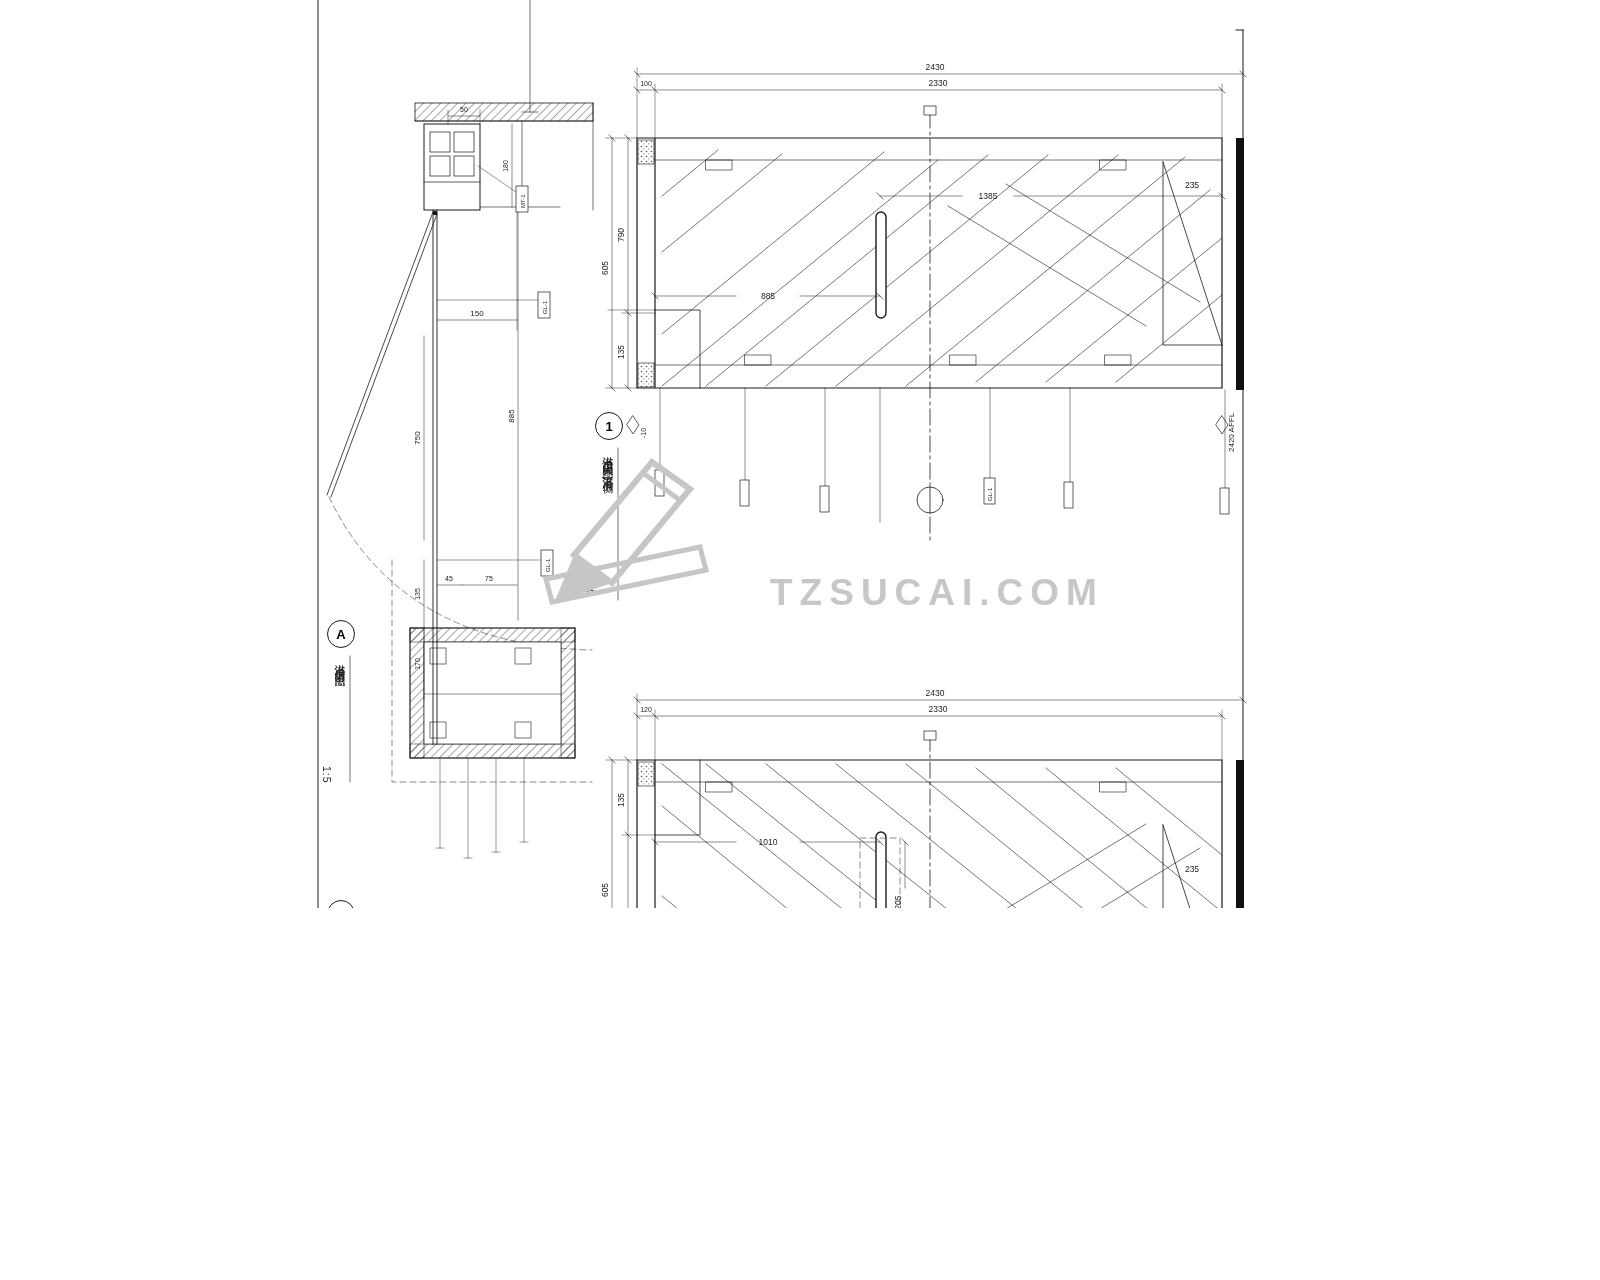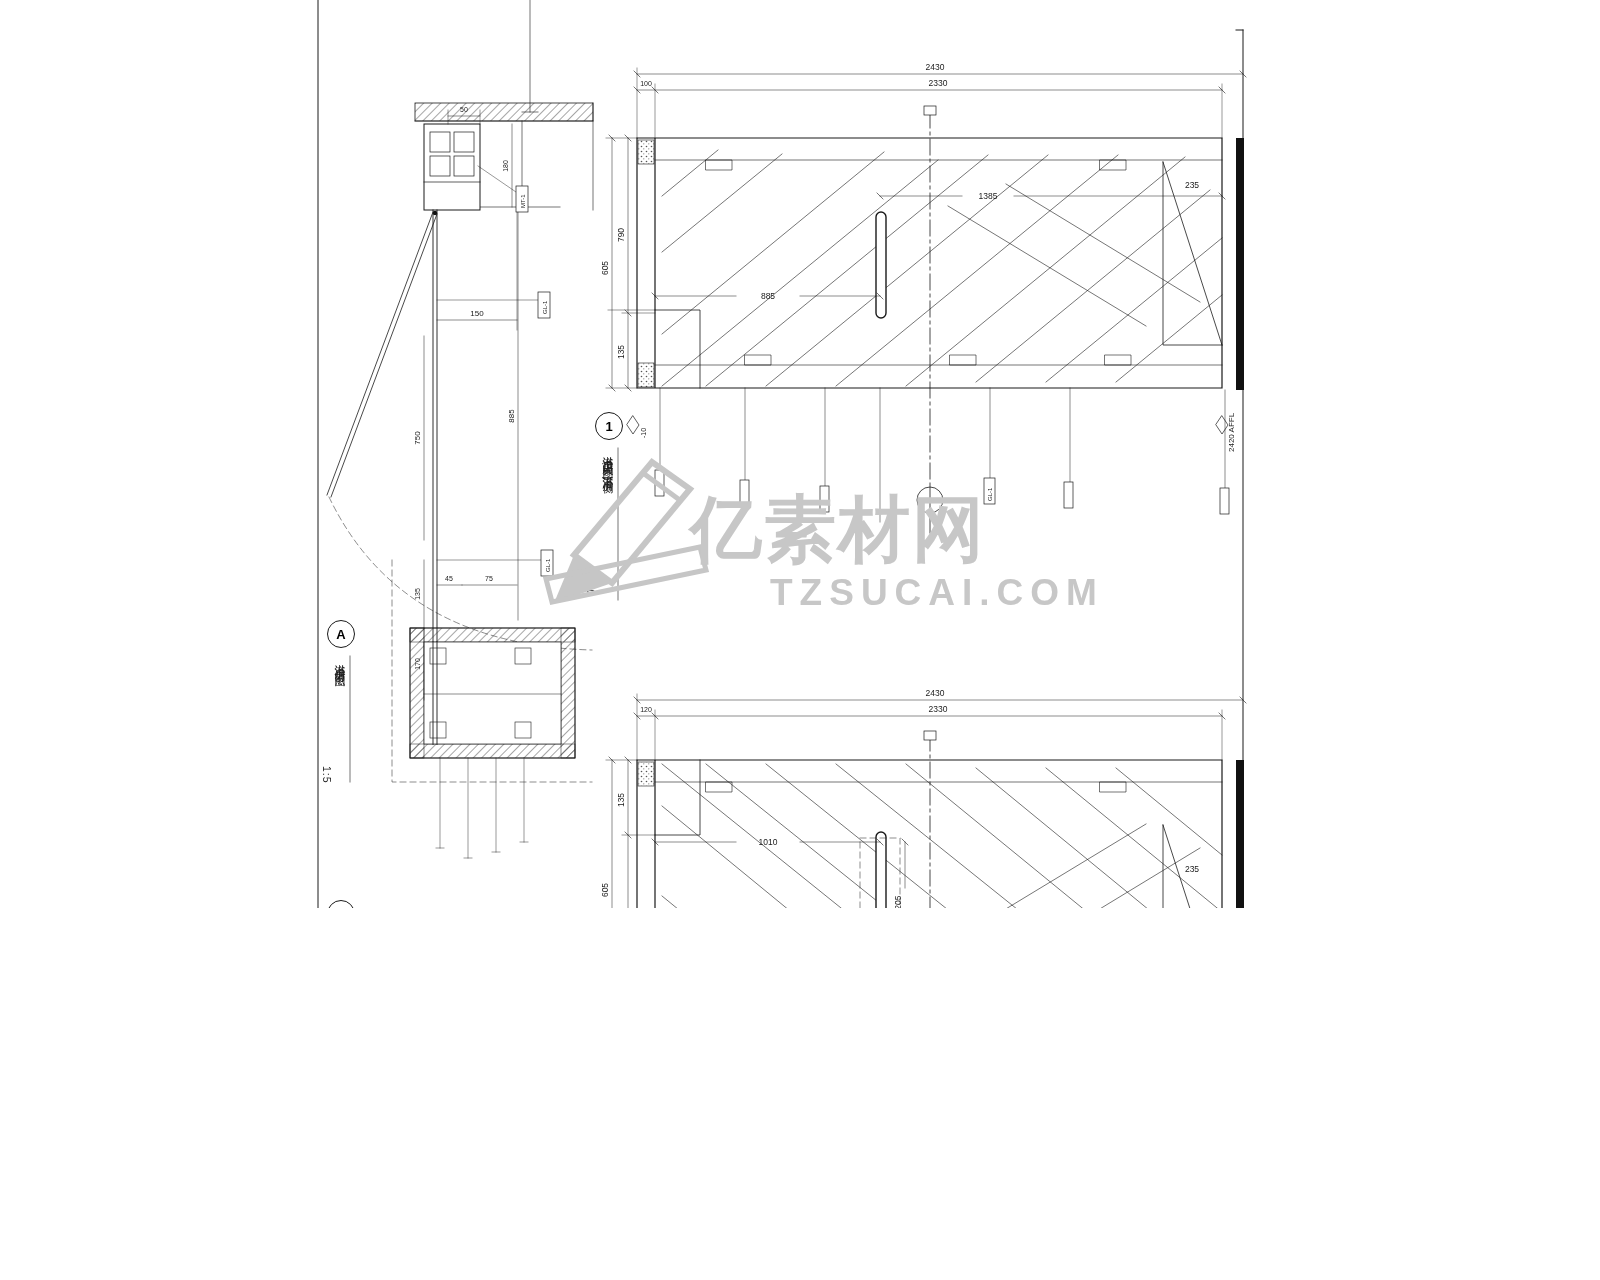--- a/index.html
+++ b/index.html
@@ -240,17 +240,16 @@
 <div class="vtitle" style="left:332px;top:935px;">淋浴房门拉手节点图</div>
 <div class="vscale" style="left:321px;top:1044px;">1:1</div>
 
 <div class="watermark">
   <svg class="wm-logo" width="175" height="170" viewBox="0 0 175 170">
     <path d="M34 102 L112 9 L150 36 L72 130 Z" stroke="#c6c6c6" stroke-width="6" fill="none"></path>
     <path d="M103 20 L141 48" stroke="#c6c6c6" stroke-width="5" fill="none"></path>
     <path d="M34 102 L14 150 L72 130 Z" fill="#c6c6c6" stroke="none"></path>
     <path d="M6 126 L160 94 L166 117 L12 149 Z" stroke="#c6c6c6" stroke-width="5" fill="none"></path>
   </svg>
-  <div class="wm-brand">亿素材网</div>
   <div class="wm-site">TZSUCAI.COM</div>
 </div>
 
 </div>
 
 </body></html>

